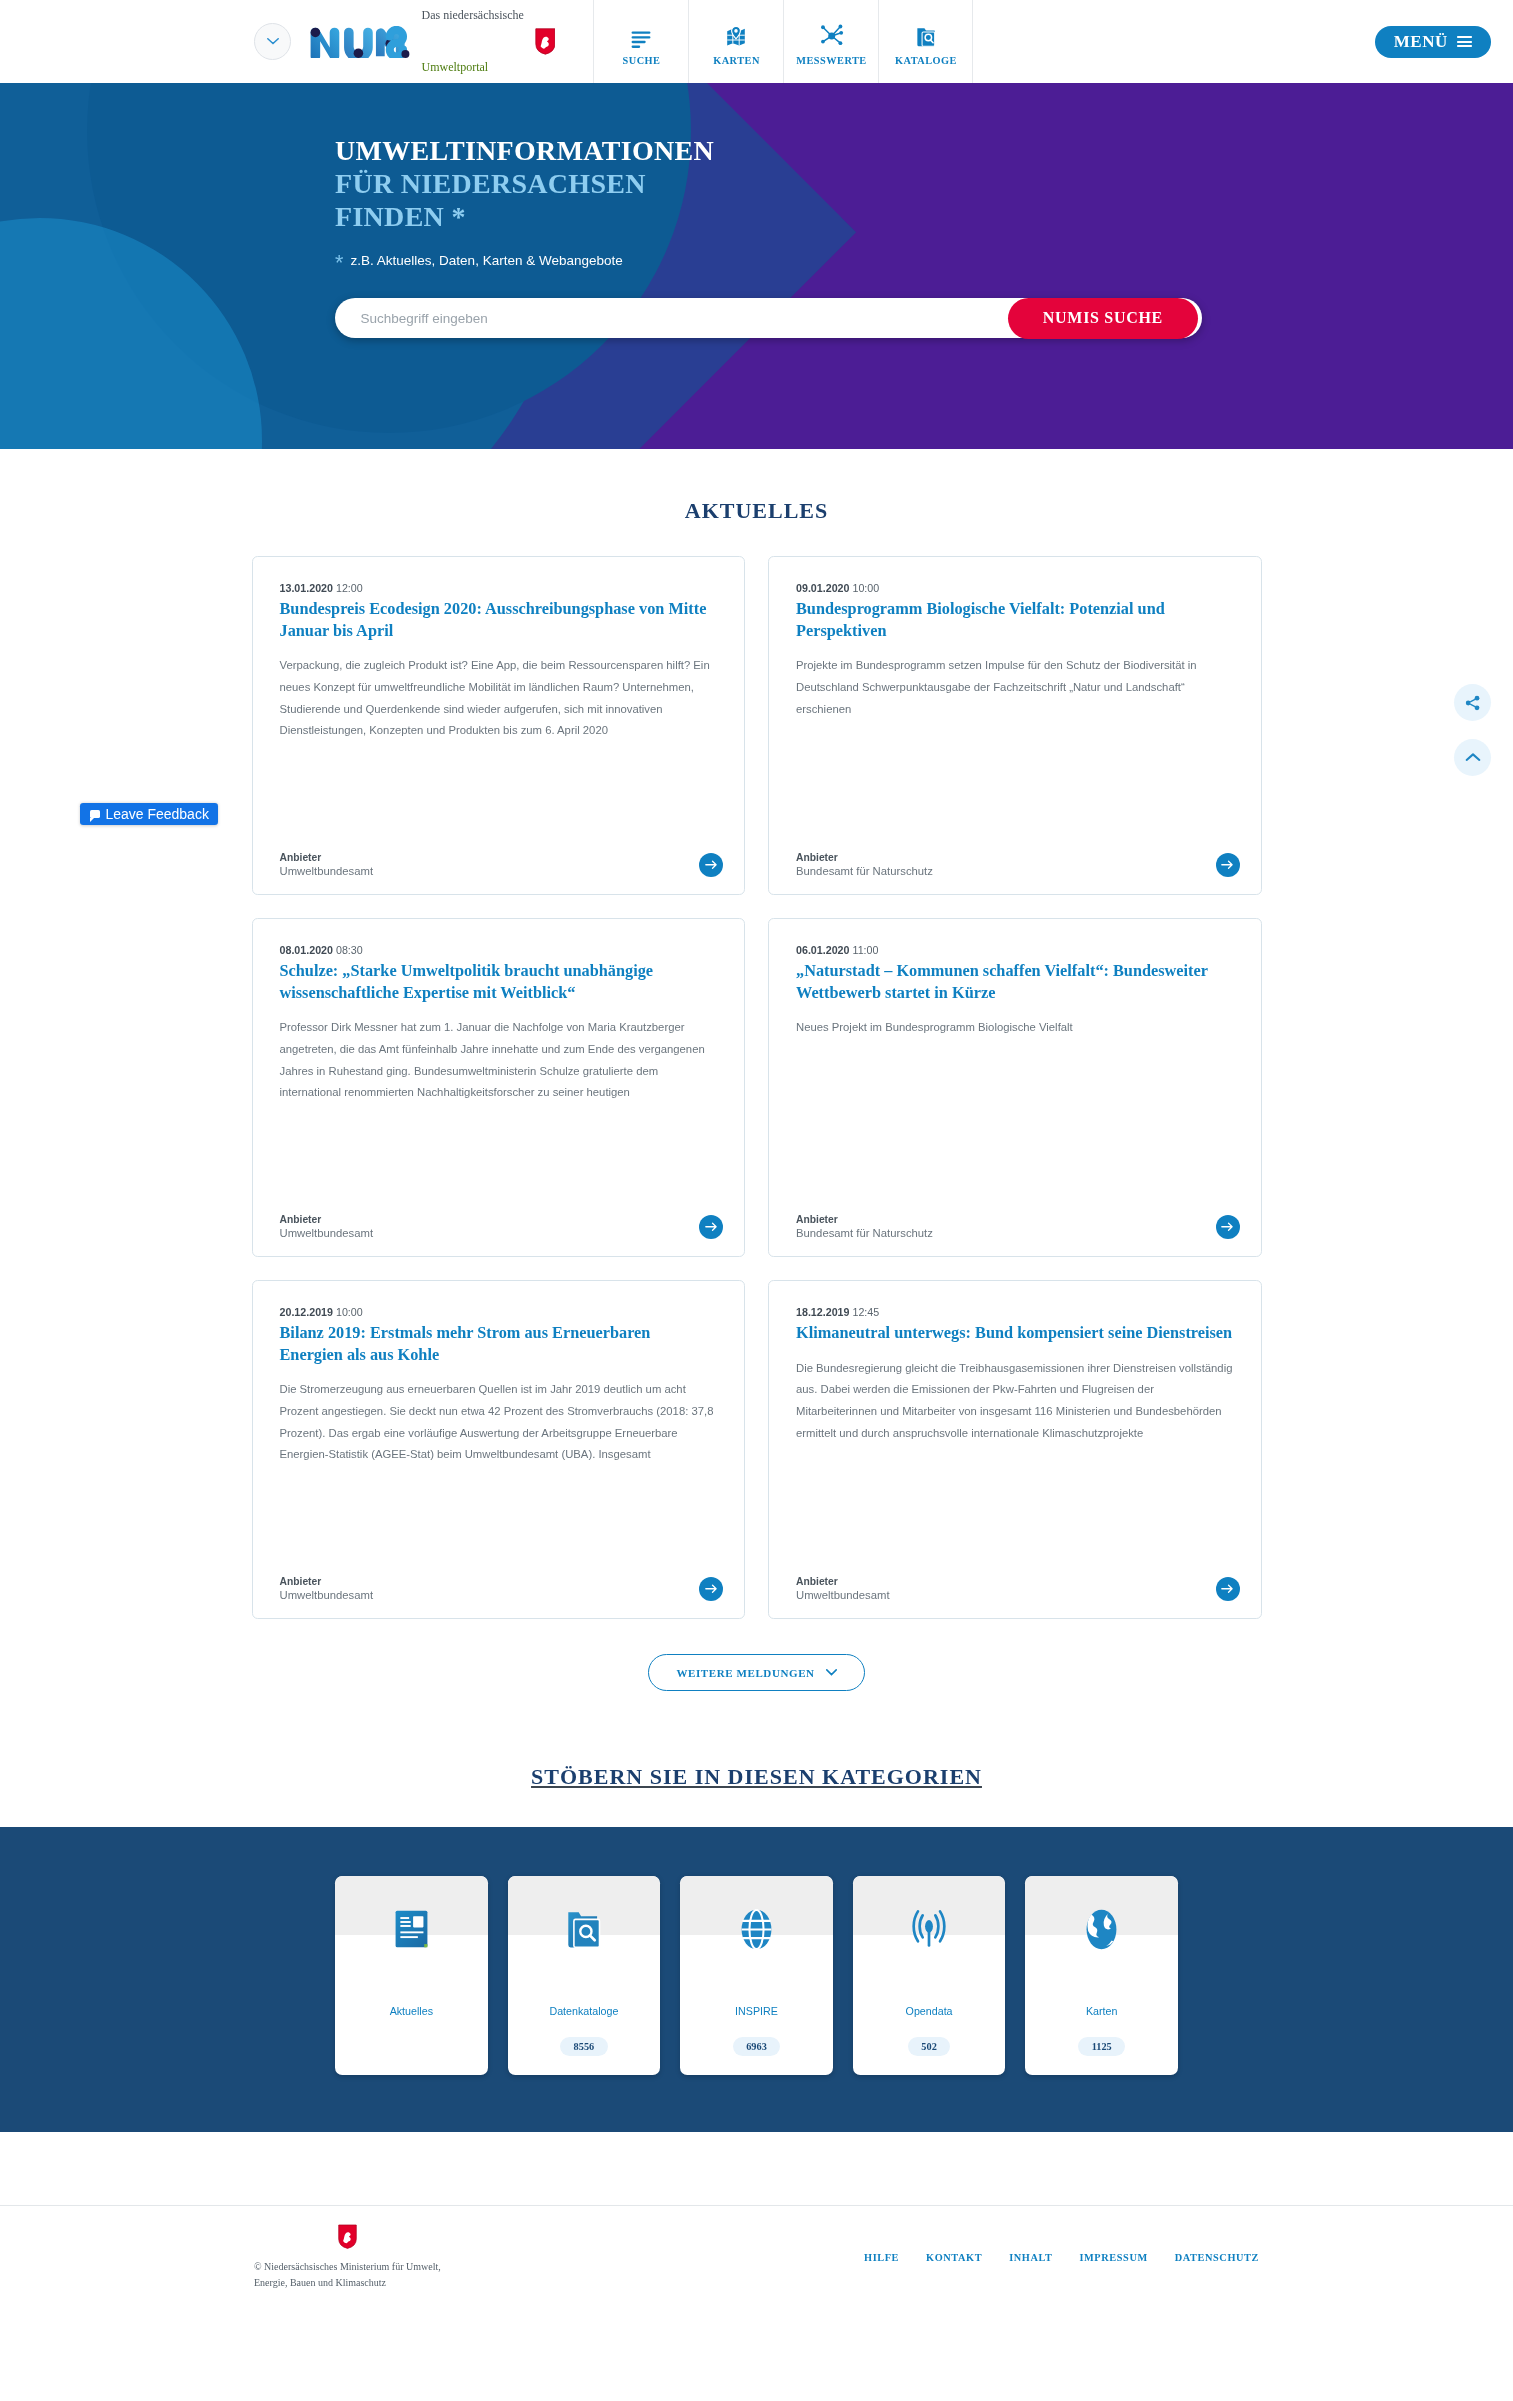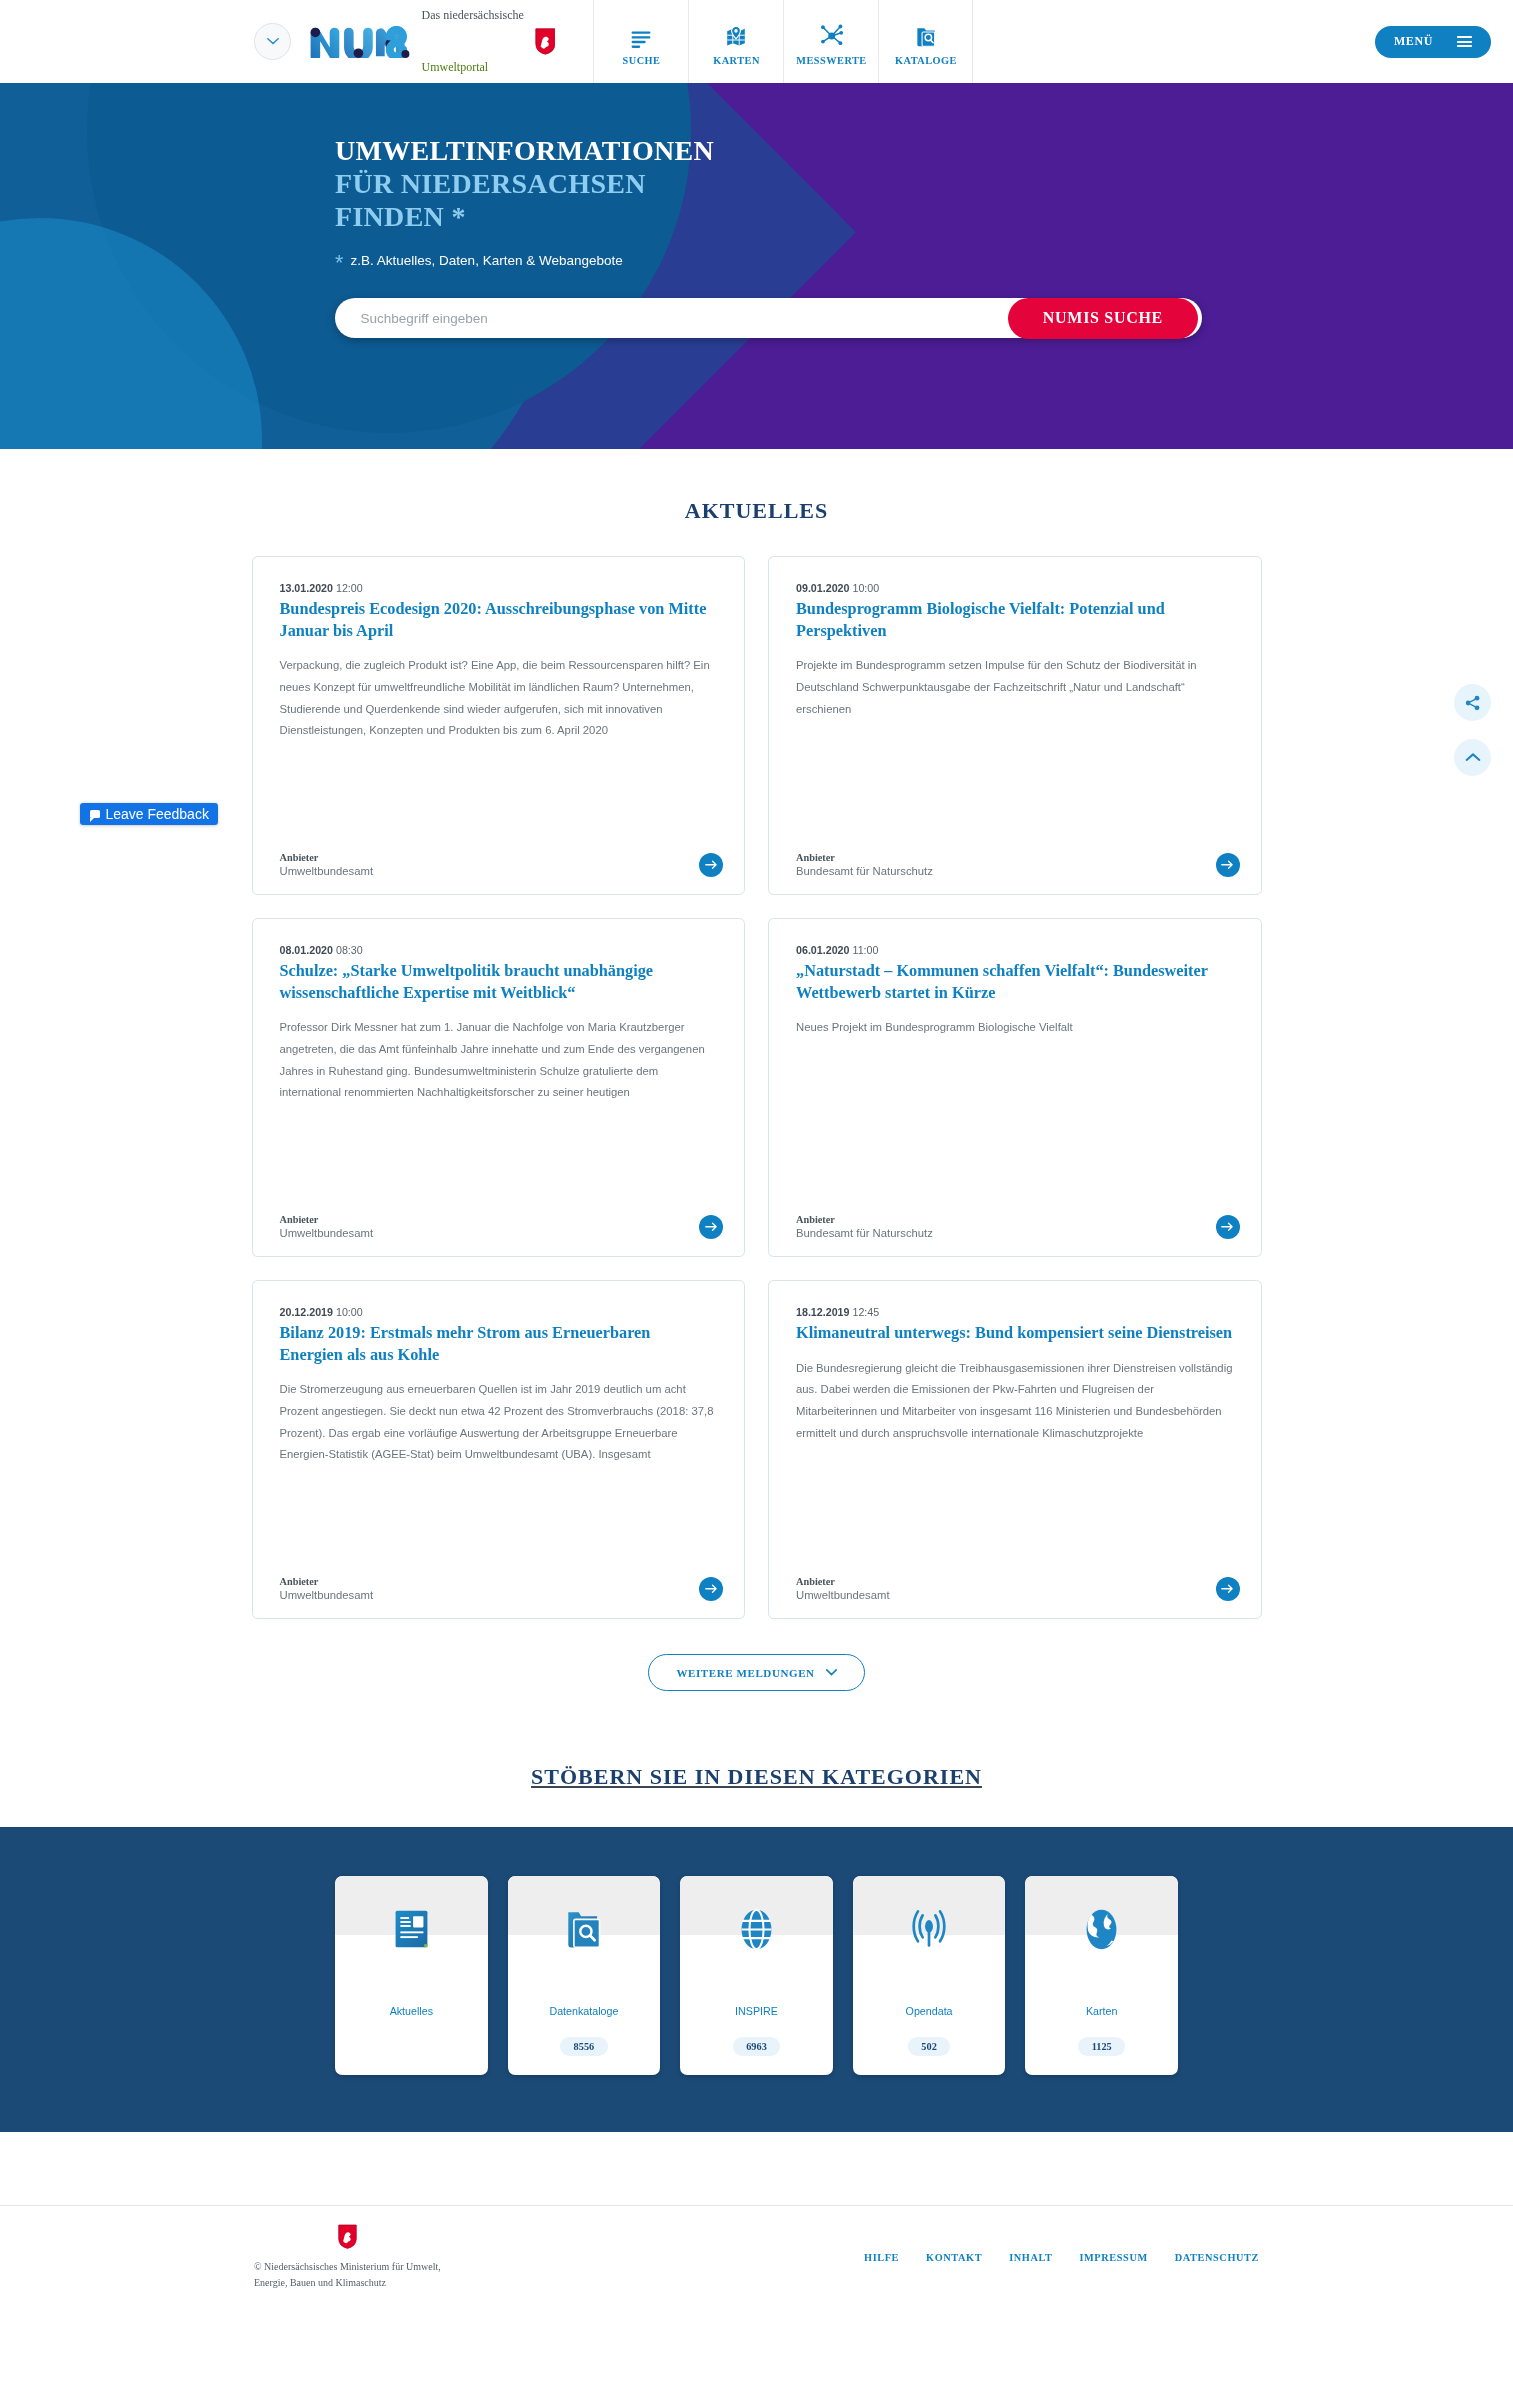--- a/index.html
+++ b/index.html
@@ -42,22 +42,22 @@
   .nav-item:last-child{border-right:0.8px solid #e6e9ec;}
   .nav-label{
     font-family:"Liberation Serif", serif;font-weight:bold;font-size:10.3px;
     letter-spacing:0.5px;color:#0f80c1;text-transform:uppercase;
   }
   .nav-icon{height:27px;display:flex;align-items:flex-end;justify-content:center;}
 
   .hdr-right{margin-left:auto;display:flex;align-items:center;padding-right:22px;}
   .menu-btn{
     background:#0f80c1;color:#fff;border:none;border-radius:17.5px;
-    height:32px;padding:0 19px;display:flex;align-items:center;gap:24px;
-    font-family:"Liberation Serif", serif;font-weight:bold;font-size:12px;
+    height:32px;padding:0 19px;display:flex;align-items:center;gap:9px;
+    font-family:"Liberation Serif", serif;font-weight:bold;font-size:17px;
     letter-spacing:0.6px;cursor:pointer;
   }
   .burger{display:flex;flex-direction:column;gap:2.4px;}
   .burger i{display:block;width:15px;height:2px;background:#fff;border-radius:0.8px;}
 
   
   .hero{
     height:366px;position:relative;overflow:hidden;
     background:#4c1d95;
   }
@@ -115,21 +115,21 @@
   }
   .card-date{font-size:10.7px;color:#5a646d;margin-bottom:4px;}
   .card-date b{font-weight:bold;color:#404a54;}
   .card-title{
     font-family:"Liberation Serif", serif;font-weight:bold;font-size:16.3px;
     line-height:1.32;color:#0f80c1;margin-bottom:14.3px;cursor:pointer;
   }
   .card-body{
     font-size:11.3px;line-height:1.92;color:#6b757e;flex:1;
   }
-  .card-prov-label{font-family:Liberation Serif, serif;font-weight:bold;font-size:10.3px;color:#49535c;margin-top:0;}
+  .card-prov-label{font-family:Liberation Sans, sans-serif;font-weight:bold;font-size:10.3px;color:#49535c;margin-top:0;}
   .card-prov{font-size:11.3px;color:#6b757e;margin-top:1.6px;}
   .card-arrow{
     position:absolute;right:20.7px;bottom:17.5px;width:24px;height:24px;border-radius:50%;
     background:#0f80c1;display:flex;align-items:center;justify-content:center;cursor:pointer;
   }
   .more-wrap{display:flex;justify-content:center;margin-top:35px;}
   .more-btn{
     border:1.3px solid #0f80c1;background:#fff;color:#0f80c1;border-radius:19px;
     height:37px;padding:0 27px;display:flex;align-items:center;gap:11px;cursor:pointer;
     font-family:"Liberation Serif", serif;font-weight:bold;font-size:11px;letter-spacing:0.6px;

